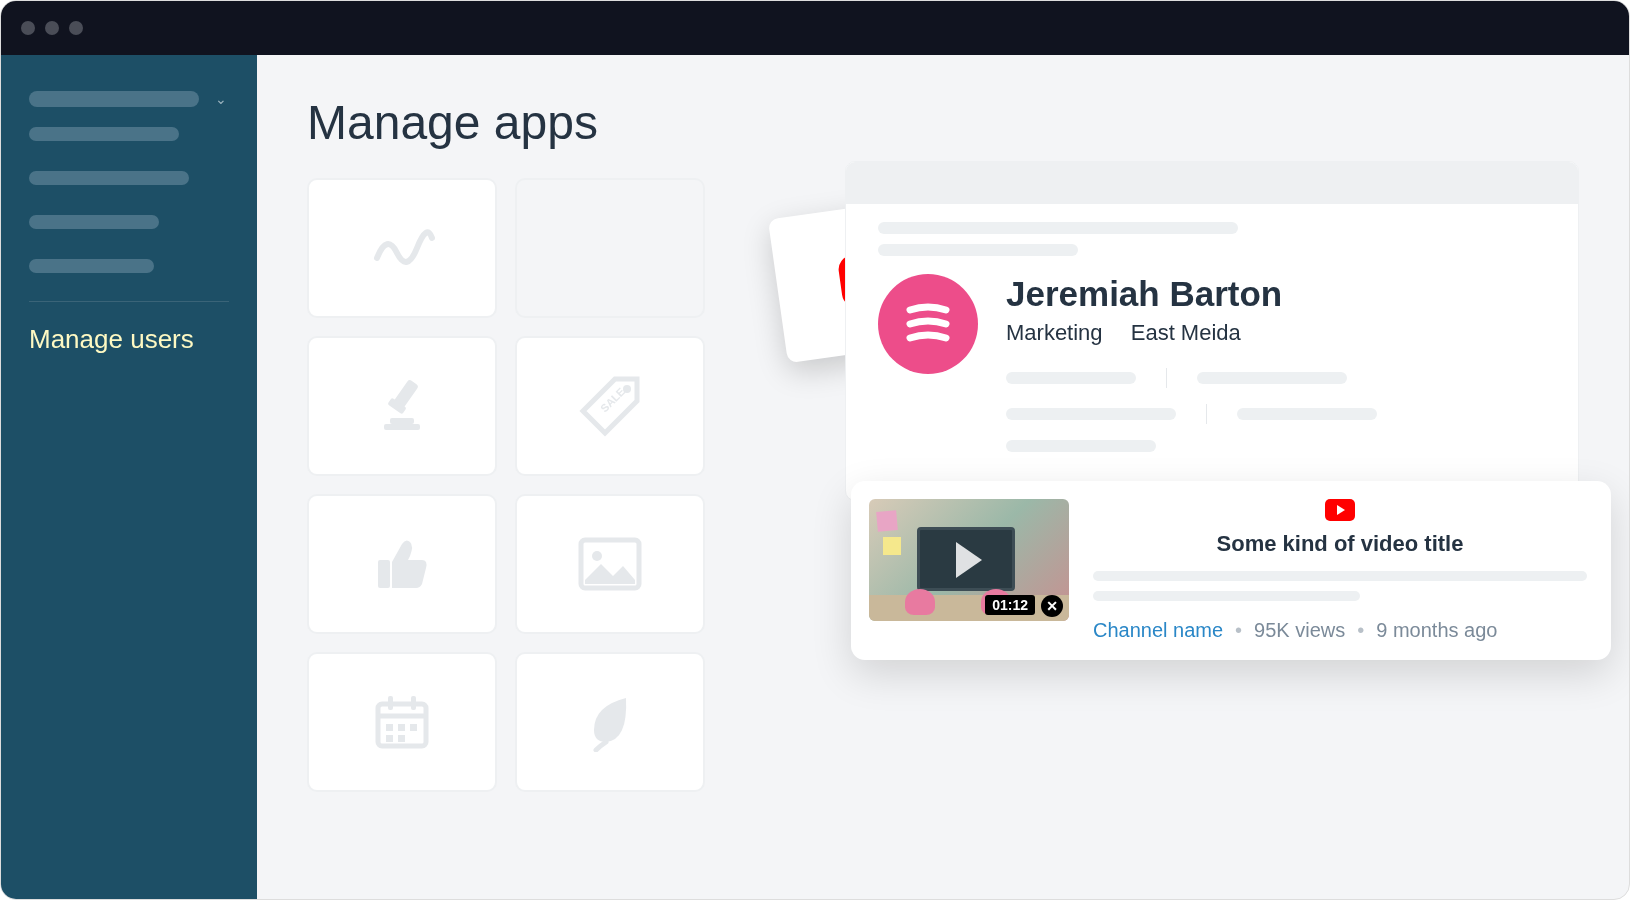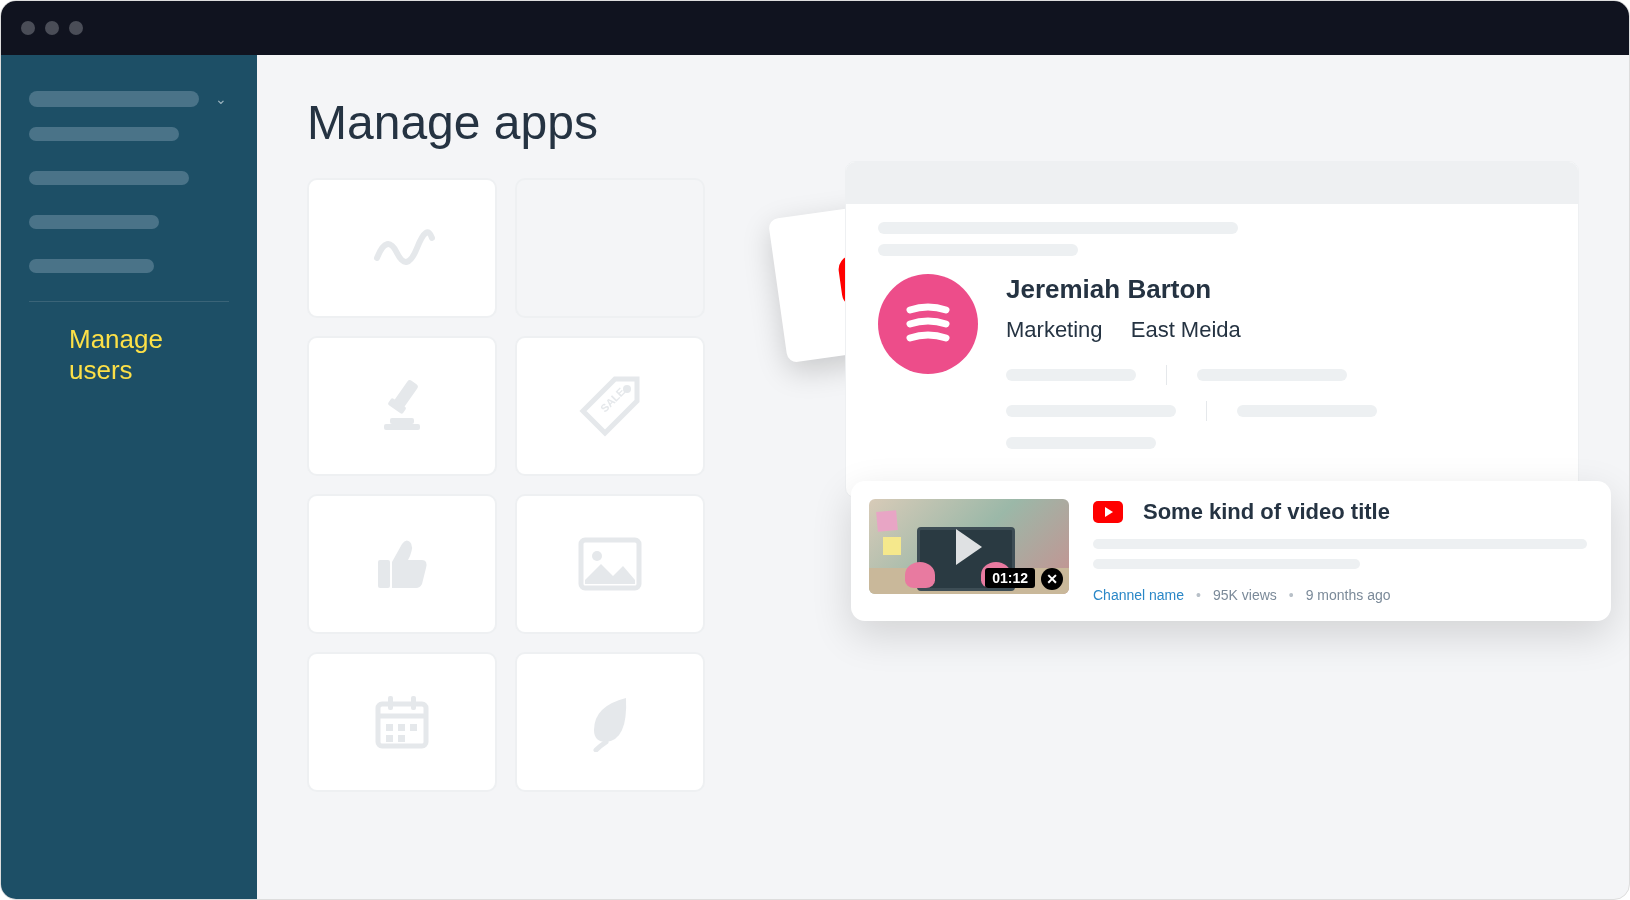--- a/index.html
+++ b/index.html
@@ -11,21 +11,21 @@
     .dot { width: 14px; height: 14px; border-radius: 50%; background: #4a4d57; }
     
     .app-body { display: flex; height: calc(100% - 54px); }
     
     .sidebar { width: 256px; background: #1d4f66; padding: 36px 28px; }
     .sidebar-row { display: flex; align-items: center; margin-bottom: 20px; }
     .placeholder-bar { height: 14px; border-radius: 8px; background: #4a7388; }
     .sidebar-row.first .placeholder-bar { width: 170px; height: 16px; }
     .chevron { margin-left: 16px; color: #99b1bc; font-size: 14px; }
     .sidebar .divider { height: 1px; background: #3a6478; margin: 28px 0 22px; }
-    .manage-users { color: #fde047; font-size: 26px; font-weight: 400; margin-left: 40px; }
+    .manage-users { color: #fef9c3; font-size: 26px; font-weight: 400; }
     
     .main { flex: 1; padding: 40px 50px; position: relative; }
     
     .page-title { font-size: 48px; font-weight: 400; color: #253342; margin-bottom: 28px; }
     
     .app-grid { display: grid; grid-template-columns: repeat(2, 190px); gap: 18px; }
     .app-tile { width: 190px; height: 140px; background: #fff; border: 2px solid #eef0f2; border-radius: 10px; display: flex; align-items: center; justify-content: center; }
     .app-tile.placeholder-slot { background: #f4f5f7; border: 2px solid #eef0f2; }
     .tile-icon { color: #e5e8eb; }
     
@@ -33,44 +33,44 @@
     .youtube-logo { width: 74px; height: 52px; background: #ff0000; border-radius: 14px; display: flex; align-items: center; justify-content: center; }
     .youtube-logo .triangle { width: 0; height: 0; border-left: 20px solid #fff; border-top: 12px solid transparent; border-bottom: 12px solid transparent; margin-left: 4px; }
     
     .profile-card { position: absolute; top: 106px; right: 50px; width: 734px; background: #fff; border-radius: 10px; overflow: hidden; border: 1px solid #eef0f2; }
     .profile-header-bar { height: 42px; background: #eef0f2; }
     .profile-body { padding: 18px 32px 32px; }
     .ph-line { height: 12px; border-radius: 6px; background: #edf0f2; margin-bottom: 10px; }
     .profile-main-row { display: flex; gap: 28px; margin-top: 18px; }
     .avatar-circle { width: 100px; height: 100px; border-radius: 50%; background: #ed4d8a; display: flex; align-items: center; justify-content: center; flex-shrink: 0; }
     .profile-text { flex: 1; }
-    .profile-name { font-size: 26px; font-weight: 700; color: #253342; margin-bottom: 12px; }
+    .profile-name { font-size: 35px; font-weight: 700; color: #253342; margin-bottom: 6px; }
     .profile-subtitle { font-size: 22px; color: #253342; font-weight: 400; margin-bottom: 22px; }
     .profile-subtitle .sub1 { margin-right: 22px; }
     .ph-row { display: flex; gap: 30px; align-items: center; margin-bottom: 16px; }
     .ph-seg { height: 12px; border-radius: 6px; background: #edf0f2; }
     .ph-divider { width: 1px; height: 20px; background: #e5e8eb; }
     
     .video-card { position: absolute; top: 426px; right: 18px; width: 760px; background: #fff; border-radius: 14px; box-shadow: 0 14px 40px rgba(0,0,0,0.14); padding: 18px 24px 18px 18px; display: flex; gap: 24px; }
-    .video-thumb { width: 200px; height: 95px; background: linear-gradient(135deg, #d8cbb8 0%, #9bb8a8 50%, #c89090 100%); border-radius: 6px; position: relative; flex-shrink: 0; overflow: hidden; }
+    .video-thumb { width: 200px; height: 122px; background: linear-gradient(135deg, #d8cbb8 0%, #9bb8a8 50%, #c89090 100%); border-radius: 6px; position: relative; flex-shrink: 0; overflow: hidden; }
     .video-thumb .play-overlay { position: absolute; top: 50%; left: 50%; transform: translate(-50%, -50%); width: 0; height: 0; border-left: 26px solid rgba(255,255,255,0.85); border-top: 18px solid transparent; border-bottom: 18px solid transparent; }
     .video-thumb .monitor { position: absolute; top: 28px; left: 48px; width: 98px; height: 64px; background: #2a3a42; border: 3px solid #3d4d55; border-radius: 4px; }
     .video-thumb .desk { position: absolute; bottom: 0; left: 0; right: 0; height: 26px; background: #c9b89a; }
     .video-thumb .sticky1 { position: absolute; top: 12px; left: 8px; width: 20px; height: 20px; background: #e8a5c5; transform: rotate(-5deg); }
     .video-thumb .sticky2 { position: absolute; top: 38px; left: 14px; width: 18px; height: 18px; background: #f5e88c; }
     .video-thumb .hand1 { position: absolute; bottom: 6px; left: 36px; width: 30px; height: 26px; background: #e87aa0; border-radius: 50% 50% 30% 30%; }
     .video-thumb .hand2 { position: absolute; bottom: 6px; left: 112px; width: 30px; height: 26px; background: #e87aa0; border-radius: 50% 50% 30% 30%; }
     .video-thumb .duration { position: absolute; bottom: 6px; right: 34px; background: #000; color: #fff; font-size: 14px; font-weight: 600; padding: 2px 7px; border-radius: 3px; }
     .video-thumb .close-badge { position: absolute; bottom: 4px; right: 6px; width: 22px; height: 22px; background: #000; color: #fff; border-radius: 50%; display: flex; align-items: center; justify-content: center; font-size: 14px; font-weight: bold; }
     .video-info { flex: 1; }
-    .video-title-row { display: flex; align-items: center; gap: 20px; margin-bottom: 14px; }
+    .video-title-row { display: flex; align-items: center; gap: 10px; margin-bottom: 14px; flex-direction: column; }
     .yt-small { width: 30px; height: 22px; background: #ff0000; border-radius: 5px; display: flex; align-items: center; justify-content: center; }
     .yt-small .tri { width: 0; height: 0; border-left: 8px solid #fff; border-top: 5px solid transparent; border-bottom: 5px solid transparent; margin-left: 1px; }
     .video-title { font-size: 22px; font-weight: 700; color: #253342; }
-    .video-meta { display: flex; align-items: center; gap: 12px; font-size: 14px; color: #7b8a99; margin-top: 18px; }
+    .video-meta { display: flex; align-items: center; gap: 12px; font-size: 20px; color: #7b8a99; margin-top: 18px; }
     .video-meta .channel { color: #2a87c7; }
     .video-meta .bullet { color: #b8c0c8; }
   </style>
 </head>
 <body>
 
 <div class="browser-window">
   <div class="titlebar">
     <div class="dot"></div>
     <div class="dot"></div>

